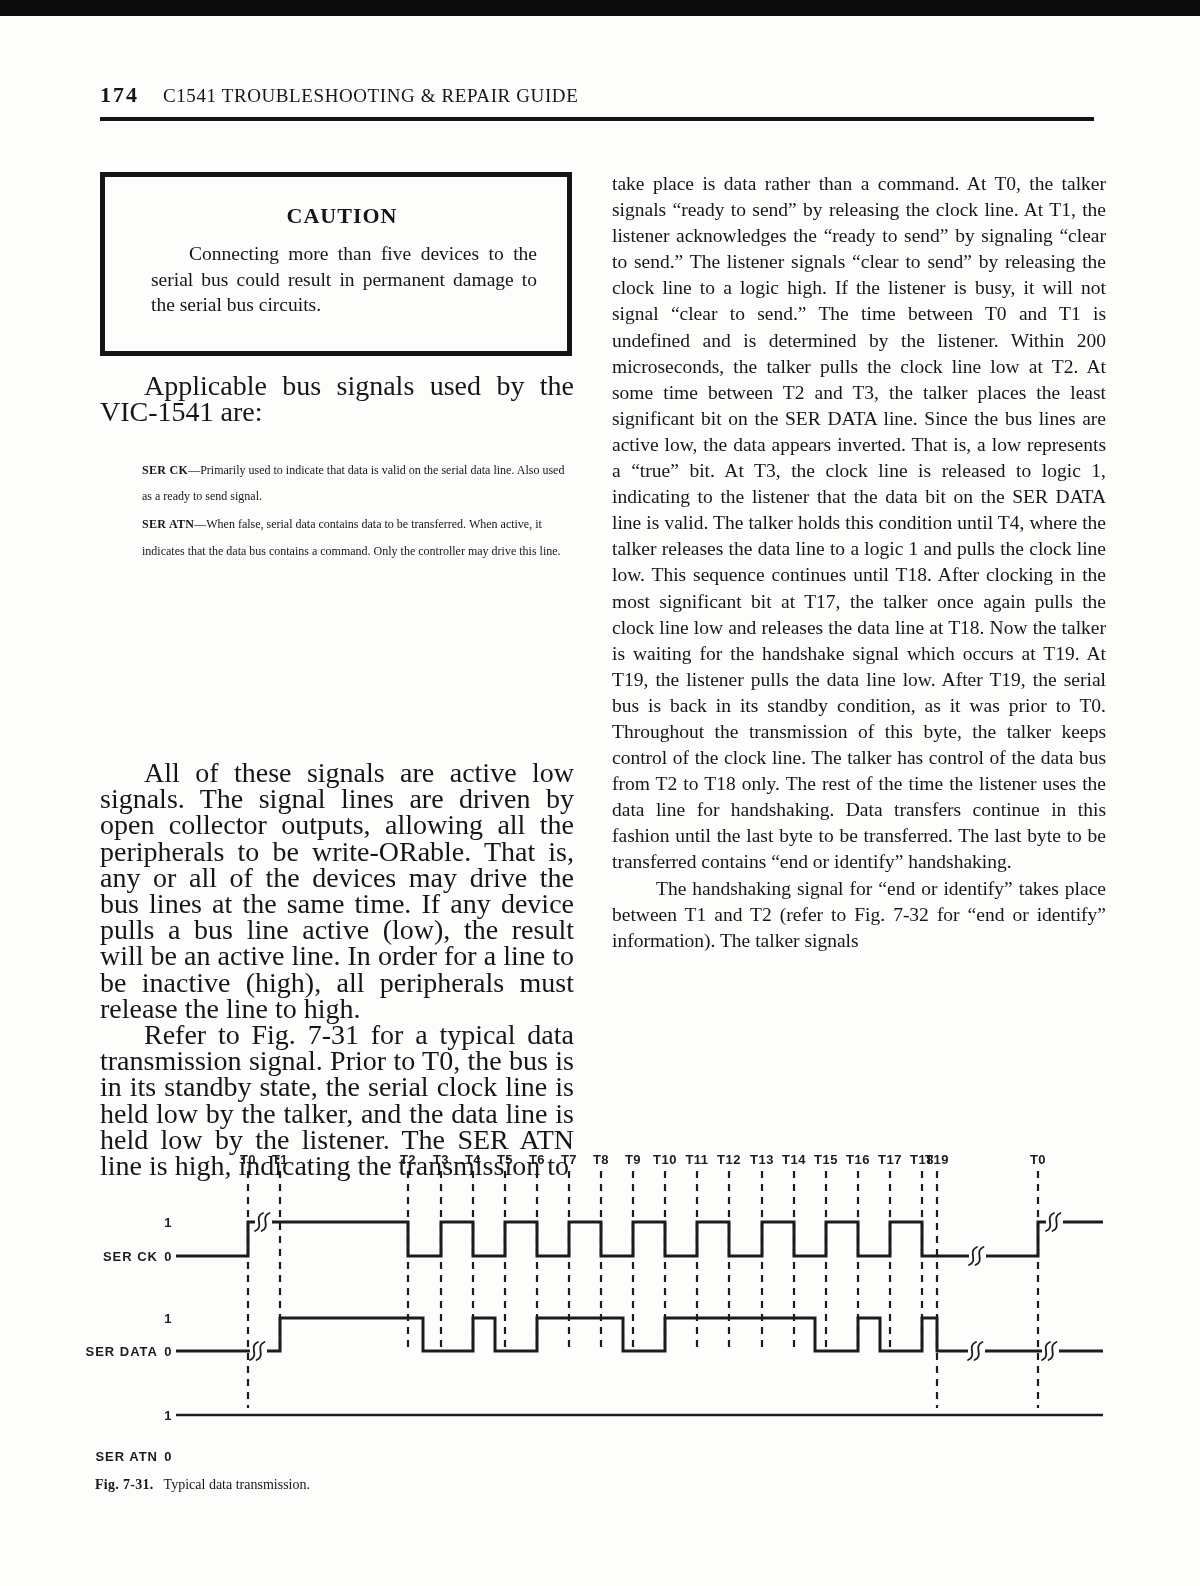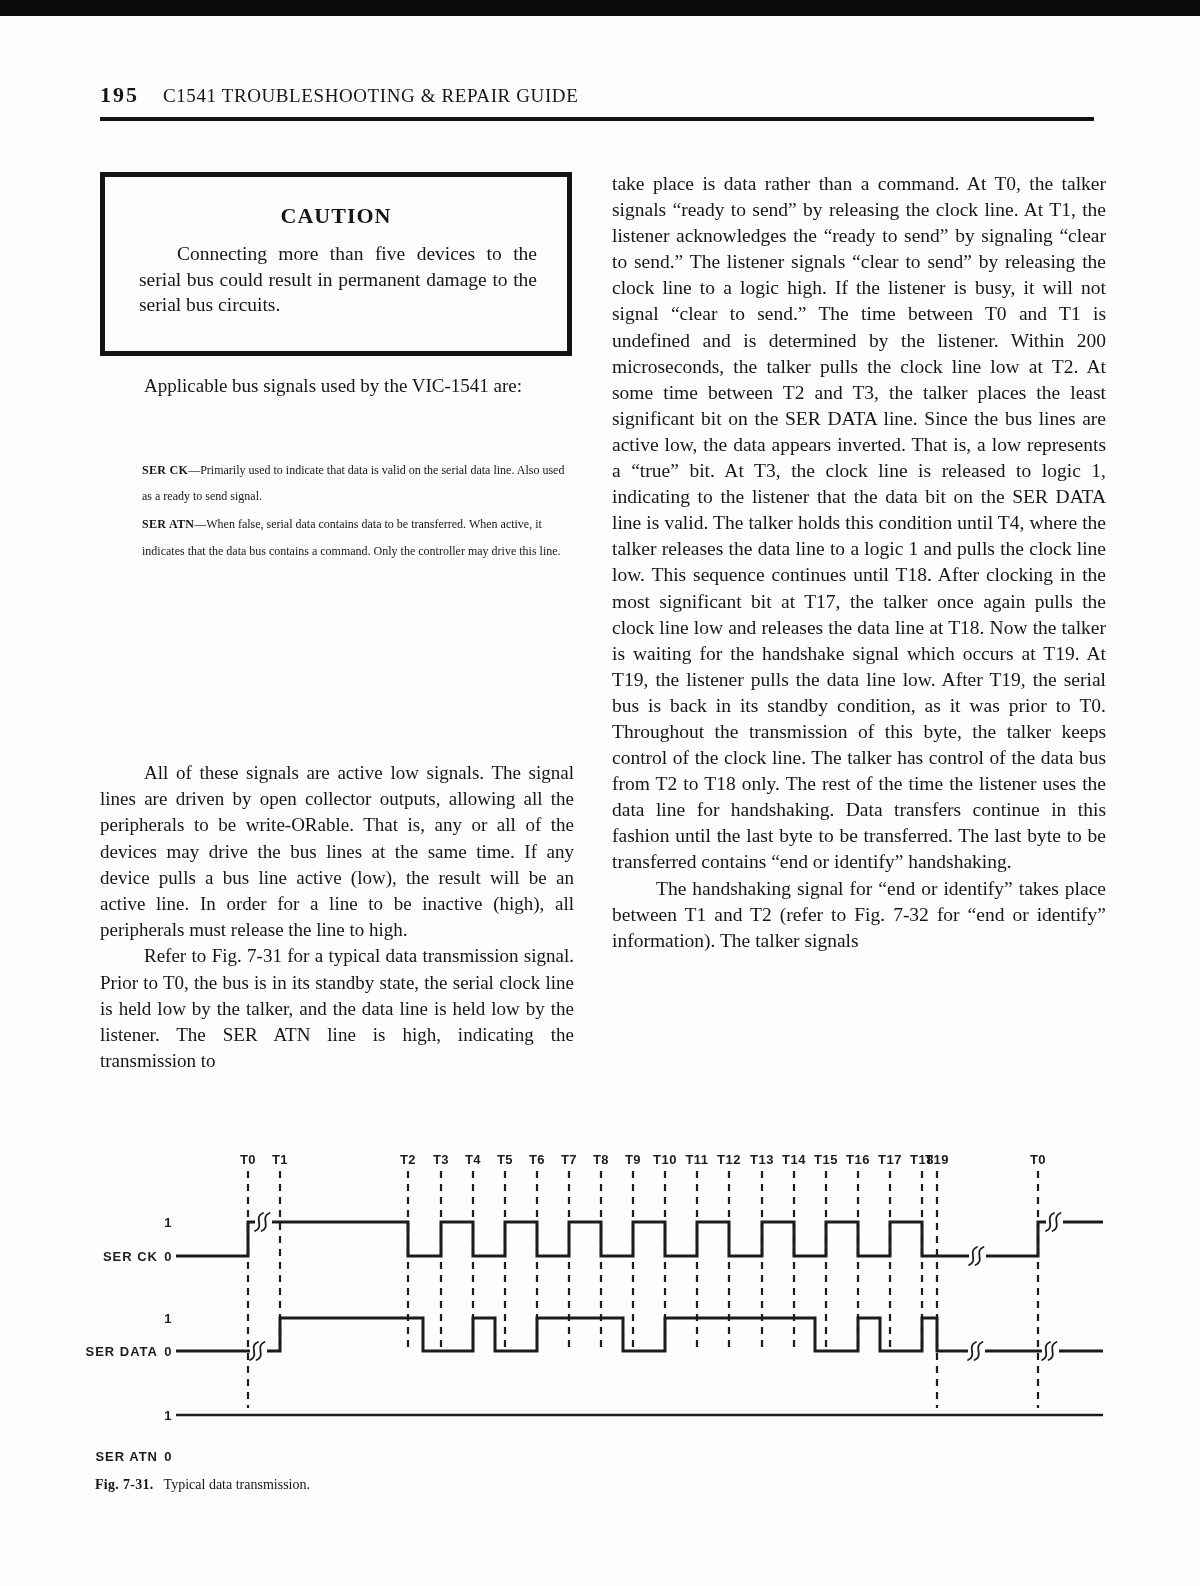--- a/index.html
+++ b/index.html
@@ -8,27 +8,27 @@
   #top-scan-bar{position:absolute;left:0;top:0;width:1200px;height:16px;background:#0b0b0b;}
 
   
   #header{position:absolute;left:100px;top:82px;width:994px;border-bottom:4px solid #141414;
           padding-bottom:9px;white-space:nowrap;}
   #page-number{font-size:22px;font-weight:bold;letter-spacing:2px;}
   #header-title{font-size:19px;margin-left:24px;letter-spacing:0.6px;}
 
   
   #caution-box{position:absolute;left:100px;top:172px;width:472px;height:184px;
-               border:5px solid #141414;box-sizing:border-box;}
+               border:5px solid #141414;box-sizing:border-box;padding-left:12px;}
   #caution-title{text-align:center;font-weight:bold;font-size:22px;letter-spacing:1px;margin-top:26px;}
   #caution-body{margin:12px 30px 0 34px;font-size:19.5px;line-height:25.5px;
                 text-indent:38px;text-align:justify;}
 
   
-  .col{position:absolute;font-size:19px;line-height:26.2px;text-align:justify;}
+  .col{position:absolute;font-size:28px;line-height:26.2px;text-align:justify;}
   #intro-para{left:100px;top:373px;width:474px;text-indent:44px;}
   #definitions{left:142px;top:457px;width:432px;text-align:left;position:absolute;
                font-size:12px;line-height:26.2px;}
   .def{margin:0 0 2px 0;}
   .def b{letter-spacing:0.3px;}
   #left-paras{left:100px;top:760px;width:474px;}
   #left-paras p, #right-col p{margin:0;text-indent:44px;}
   #right-col{left:612px;top:171px;width:494px;font-size:19.5px;line-height:26.1px;}
   #right-col p.first{text-indent:0;}
 
@@ -39,21 +39,21 @@
   #caption span{margin-left:10px;}
 </style>
 </head>
 <body>
 
 <div id="page">
 
   <div id="top-scan-bar"></div>
 
   <div id="header">
-    <span id="page-number">195</span><span id="header-title">C1541 TROUBLESHOOTING &amp; REPAIR GUIDE</span>
+    <span id="page-number">174</span><span id="header-title">C1541 TROUBLESHOOTING &amp; REPAIR GUIDE</span>
   </div>
 
   <div id="caution-box">
     <div id="caution-title">CAUTION</div>
     <div id="caution-body">Connecting more than five devices to the serial bus could result in permanent damage to the serial bus circuits.</div>
   </div>
 
   <div id="intro-para" class="col">Applicable bus signals used by the VIC-1541 are:</div>
 
   <div id="definitions">

